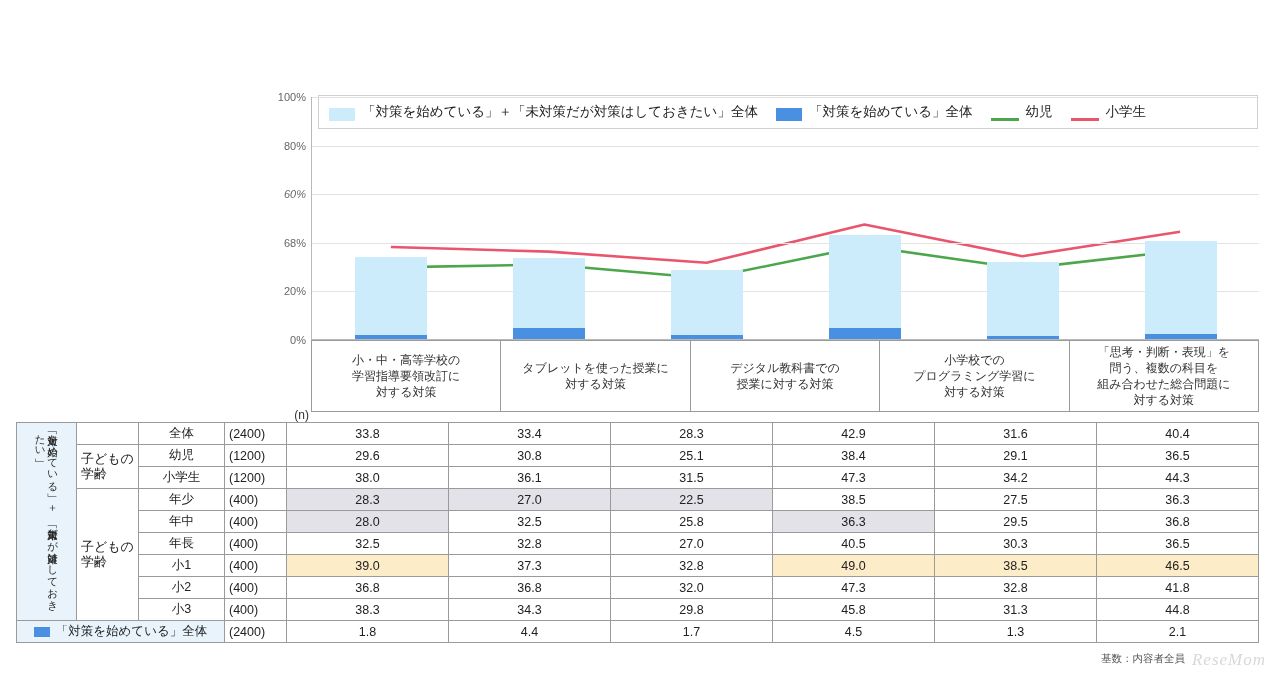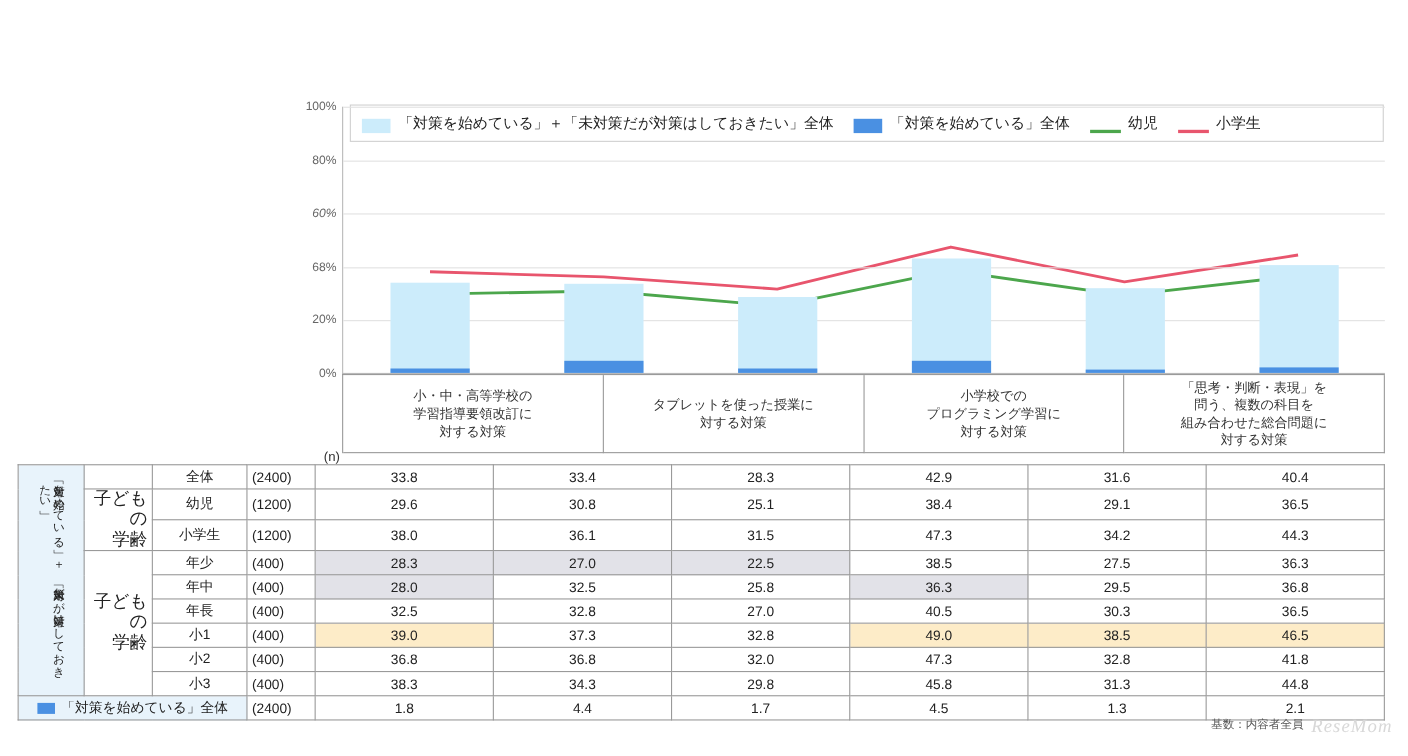--- a/index.html
+++ b/index.html
@@ -54,21 +54,21 @@
 
   
   table.data{
     position:absolute;left:16px;top:422px;width:1243px;
     border-collapse:collapse;font-size:12.5px;color:#222;table-layout:fixed;
   }
   table.data td{
     border:1px solid #9a9a9a;height:22px;padding:0 4px;box-sizing:border-box;
   }
   .c-side{width:60px;background:#e8f3fb;}
-  .c-age{width:62px;text-align:right;font-size:16px;line-height:1.15;}
+  .c-age{width:62px;text-align:left;font-size:13px;line-height:1.15;}
   .c-lab{width:86px;text-align:center;}
   .c-n{width:62px;text-align:left;}
   .c-val{text-align:center;margin-top:12px;}
   .side-vert{
     writing-mode:vertical-rl;text-orientation:upright;
     font-size:10.5px;line-height:1.2;letter-spacing:0px;
     height:190px;display:flex;align-items:center;justify-content:center;margin:0 auto;
   }
   .hl-gray{background:#e2e2e8;}
   .hl-orange{background:#fdecc8;}
@@ -136,20 +136,21 @@
       <div class="bar-dark" style="left: 517.45px; width: 71.1px; height: 10.935px; background: rgb(74, 144, 226);"></div>
       <div class="bar-light" style="left: 675.45px; width: 71.1px; height: 76.788px; background: rgb(204, 236, 251);"></div>
       <div class="bar-dark" style="left: 675.45px; width: 71.1px; height: 3.159px; background: rgb(74, 144, 226);"></div>
       <div class="bar-light" style="left: 833.45px; width: 71.1px; height: 98.172px; background: rgb(204, 236, 251);"></div>
       <div class="bar-dark" style="left: 833.45px; width: 71.1px; height: 5.103px; background: rgb(74, 144, 226);"></div>
     </div>
 
   <div class="cat-row" id="catrow">
       <div class="cat-cell">小・中・高等学校の<br>学習指導要領改訂に<br>対する対策</div>
       <div class="cat-cell">タブレットを使った授業に<br>対する対策</div>
+      <div class="cat-cell">デジタル教科書での<br>授業に対する対策</div>
       <div class="cat-cell">小学校での<br>プログラミング学習に<br>対する対策</div>
       <div class="cat-cell">「思考・判断・表現」を<br>問う、複数の科目を<br>組み合わせた総合問題に<br>対する対策</div>
     </div>
   <div class="n-label">(n)</div>
 
   <table class="data">
     <tbody id="tbody">
         <tr>
           <td class="c-side" rowspan="9">
             <div class="side-vert">「対策を始めている」 ＋ 「未対策だが対策はしておきたい」</div>

